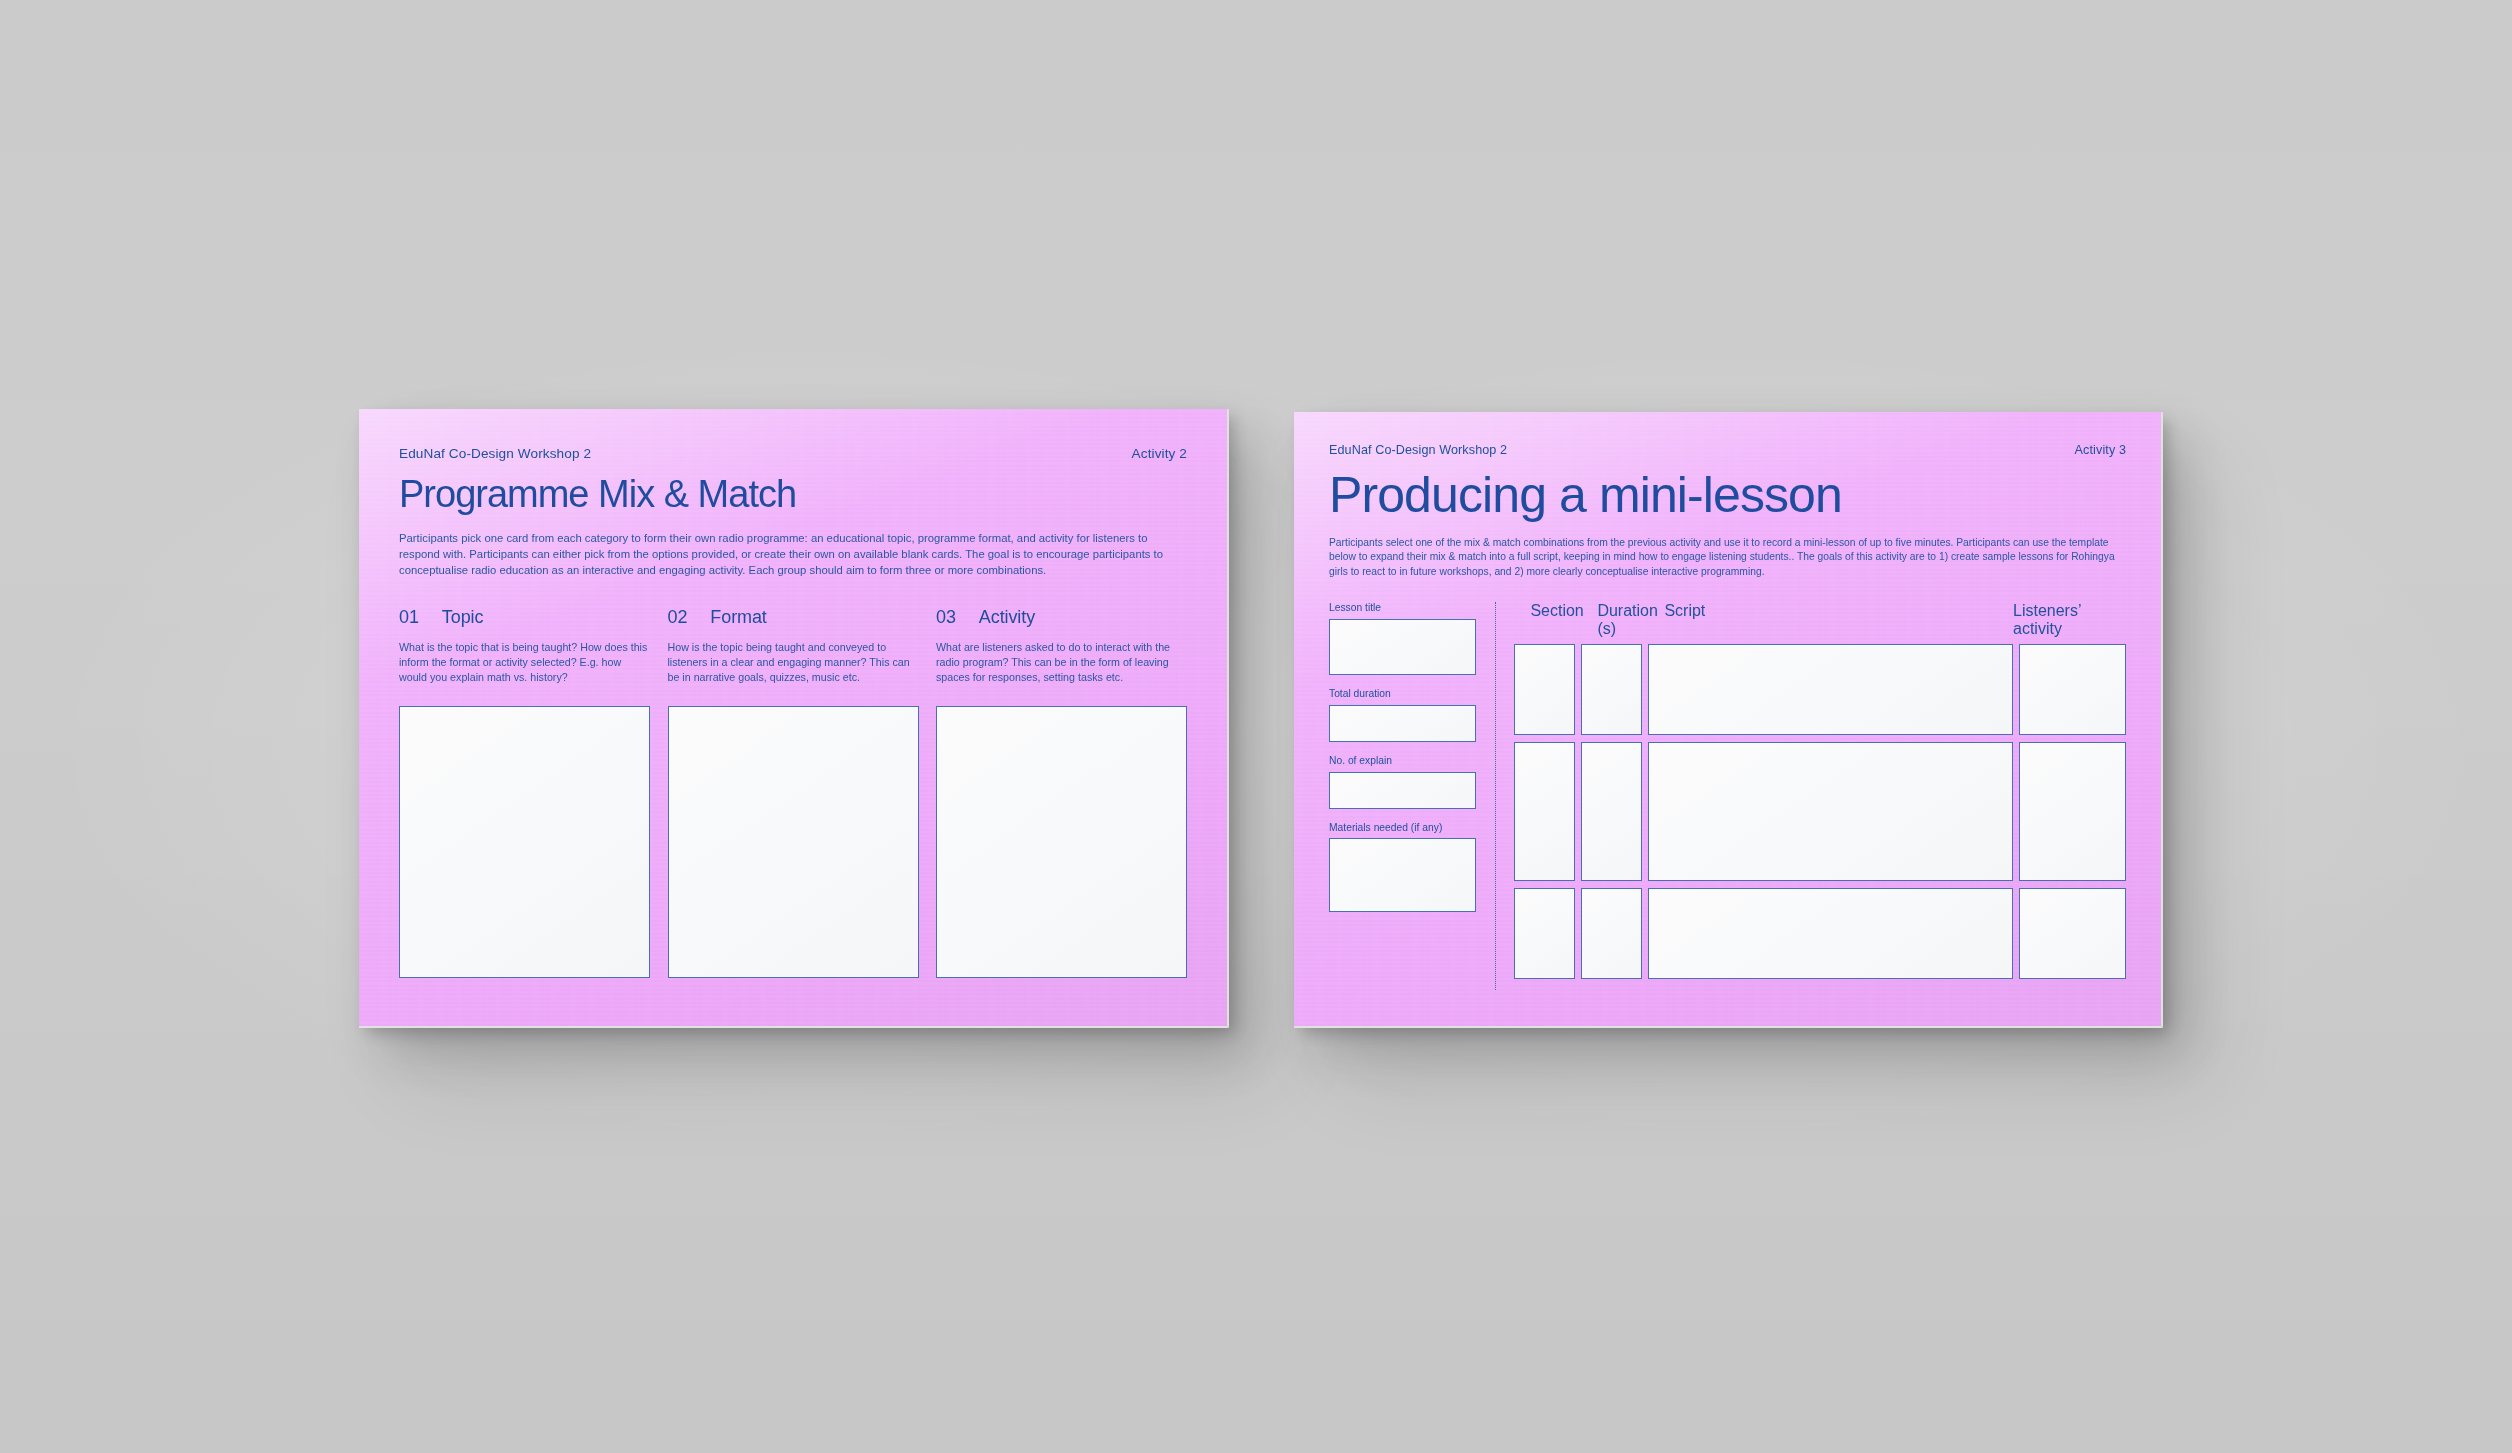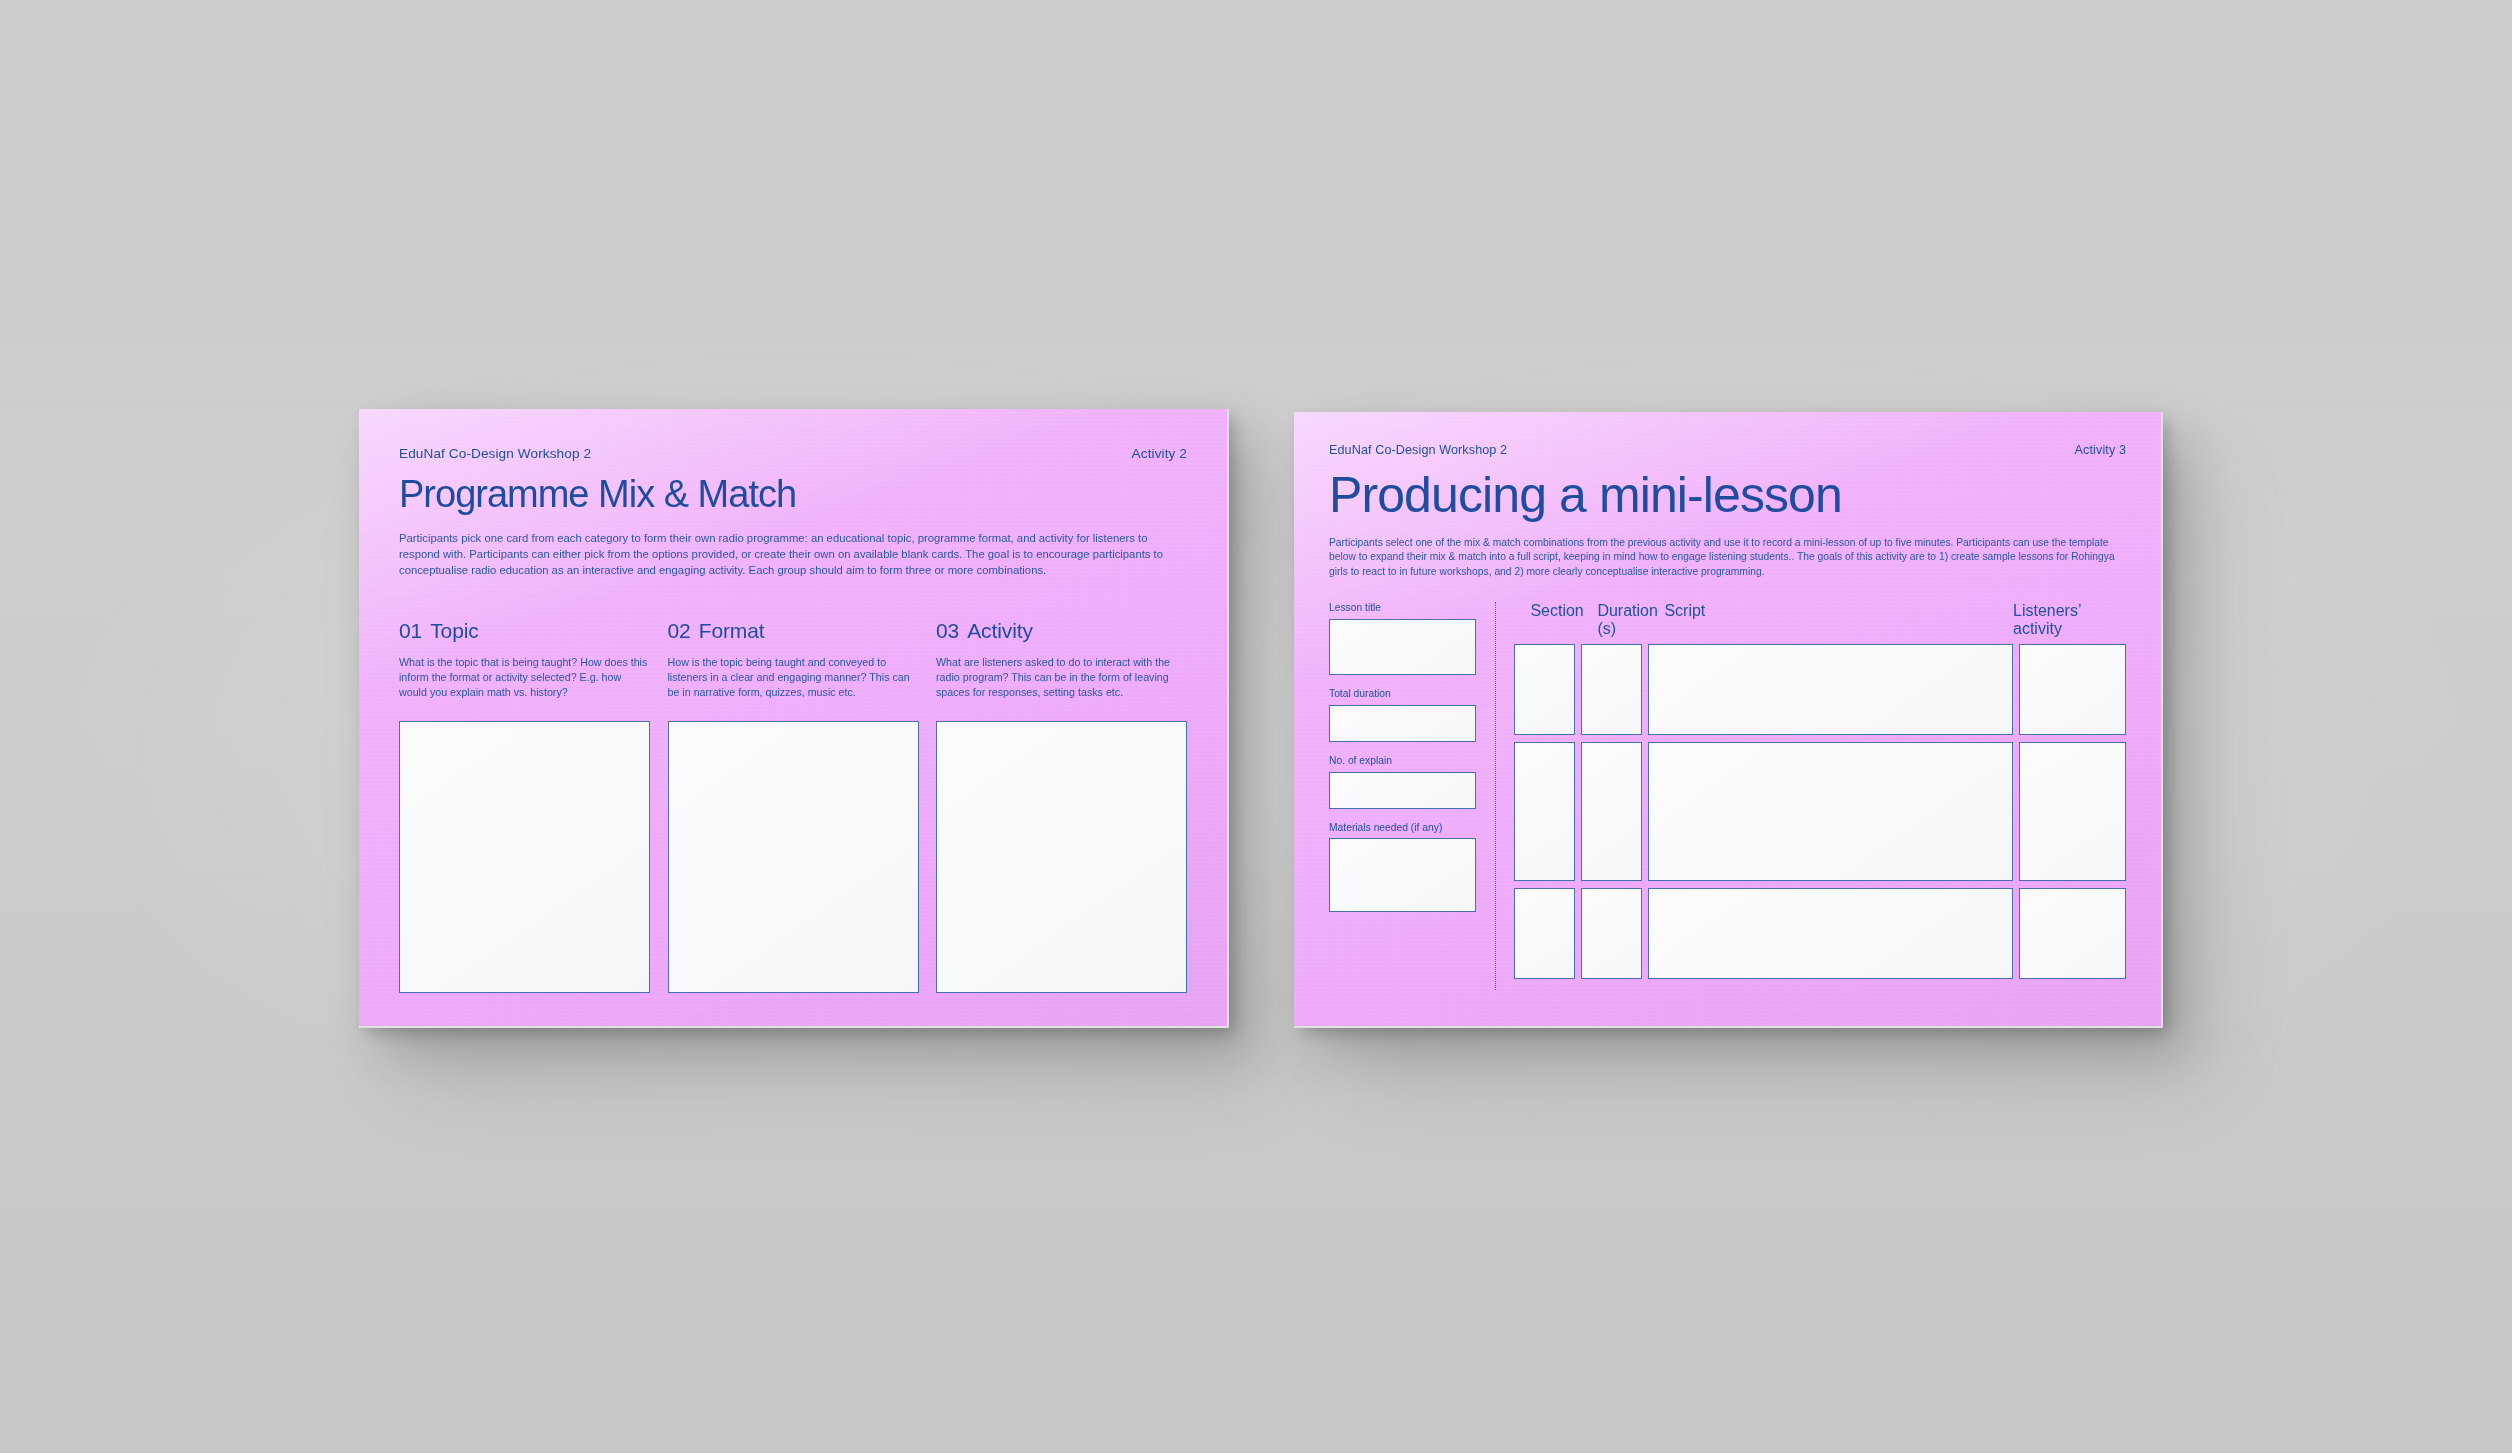--- a/index.html
+++ b/index.html
@@ -133,27 +133,26 @@
 
   
   .cols {
     display: flex;
     gap: 17.5px;
     margin-top: 28.4px;
   }
   .col { width: 261px; display: flex; flex-direction: column; }
 
   .col-head {
-    font-size: 21px;
+    font-size: 18px;
     color: #1f4c9e;
     letter-spacing: -0.1px;
     display: flex;
-    gap: 8px;
+    gap: 23px;
     align-items: baseline;
-    margin-top: 12px;
   }
   .col-num { }
   .col-title { }
 
   .col-desc {
     font-size: 10.7px;
     line-height: 1.42;
     color: #2c57a3;
     margin-top: 12.3px;
     min-height: 48px;
@@ -257,21 +256,21 @@
         </div>
         <div class="col-desc">What is the topic that is being taught? How does this inform the format or activity selected? E.g. how would you explain math vs. history?</div>
         <div class="blank-box"></div>
       </div>
 
       <div class="col">
         <div class="col-head">
           <span class="col-num">02</span>
           <span class="col-title">Format</span>
         </div>
-        <div class="col-desc">How is the topic being taught and conveyed to listeners in a clear and engaging manner? This can be in narrative form, quizzes, music etc.</div>
+        <div class="col-desc">How is the topic being taught and conveyed to listeners in a clear and engaging manner? This can be in narrative goals, quizzes, music etc.</div>
         <div class="blank-box"></div>
       </div>
 
       <div class="col">
         <div class="col-head">
           <span class="col-num">03</span>
           <span class="col-title">Activity</span>
         </div>
         <div class="col-desc">What are listeners asked to do to interact with the radio program? This can be in the form of leaving spaces for responses, setting tasks etc.</div>
         <div class="blank-box"></div>

